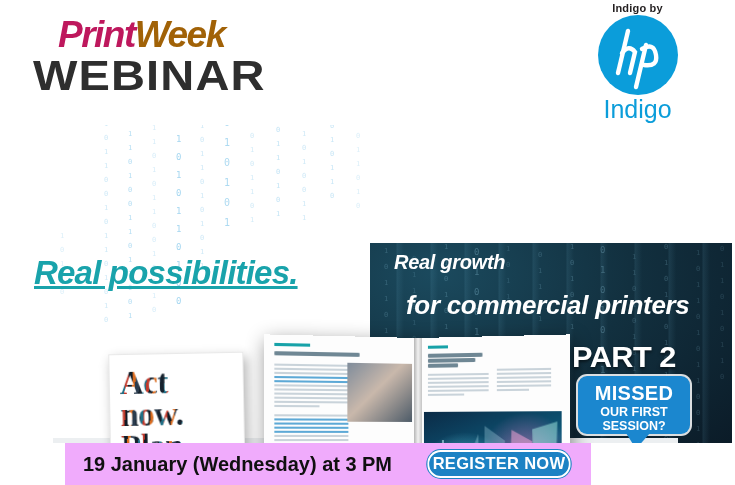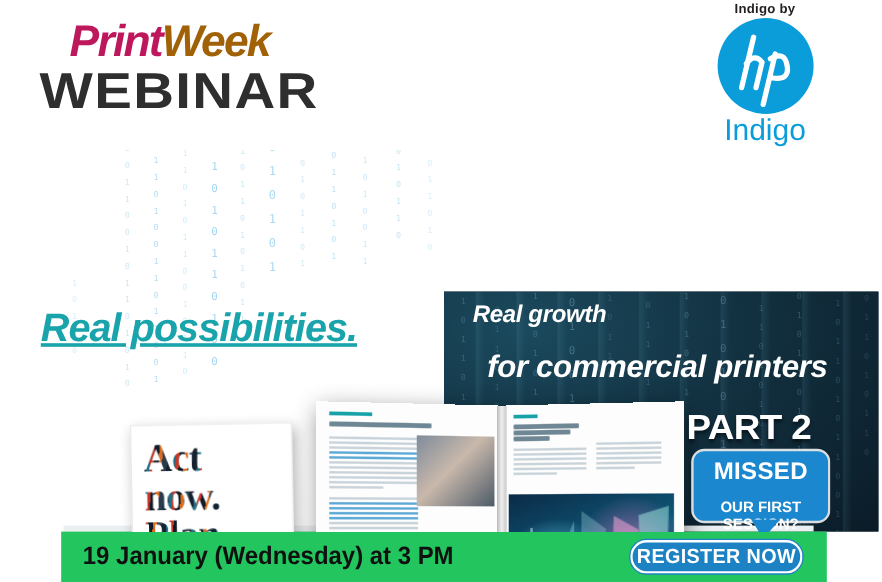--- a/index.html
+++ b/index.html
@@ -85,28 +85,28 @@
 
   
   .part2{position:absolute;left:572px;top:223px;z-index:22;color:#fff;
          font-size:29px;font-weight:bold;letter-spacing:-0.5px;
          transform:scaleX(1.06);transform-origin:left center;
          text-shadow:0 2px 3px rgba(0,0,0,.55);}
   .bubble{position:absolute;left:578px;top:258px;width:112px;height:58px;z-index:22;
           background:#1b87cf;border-radius:9px;box-shadow:0 0 0 2px rgba(255,255,255,.85);
           text-align:center;color:#fff;}
   .bubble .b1{font-size:20px;font-weight:bold;letter-spacing:.3px;line-height:1;padding-top:7px;}
-  .bubble .b2{font-size:12.5px;font-weight:bold;line-height:1.12;margin-top:13px;}
+  .bubble .b2{font-size:12.5px;font-weight:bold;line-height:1.12;margin-top:2px;}
   .bubble:after{content:"";position:absolute;left:48px;bottom:-15px;width:0;height:0;
         border-left:10px solid transparent;border-right:14px solid transparent;
         border-top:16px solid #1b87cf;}
 
   
   .gapstrip{position:absolute;left:53px;top:438px;width:625px;height:5px;background:#eceff1;}
-  .bar{position:absolute;left:51px;top:443px;width:638px;height:42px;background:#22c55e;}
+  .bar{position:absolute;left:65px;top:443px;width:526px;height:42px;background:#f0abfc;}
   .bardate{position:absolute;left:18px;top:9px;font-size:21px;font-weight:bold;color:#101010;
            letter-spacing:0px;transform:scaleX(.95);transform-origin:left center;}
   .regbtn{position:absolute;right:18px;top:7px;width:148px;height:28px;background:#1c82c4;
           border-radius:14px;box-shadow:0 0 0 2px #ffffff inset, 0 0 0 1px #1c82c4;
           color:#fff;font-size:17px;font-weight:bold;text-align:center;line-height:28px;
           letter-spacing:.3px;transform:scaleX(.97);}
 </style>
 </head>
 <body>
 

